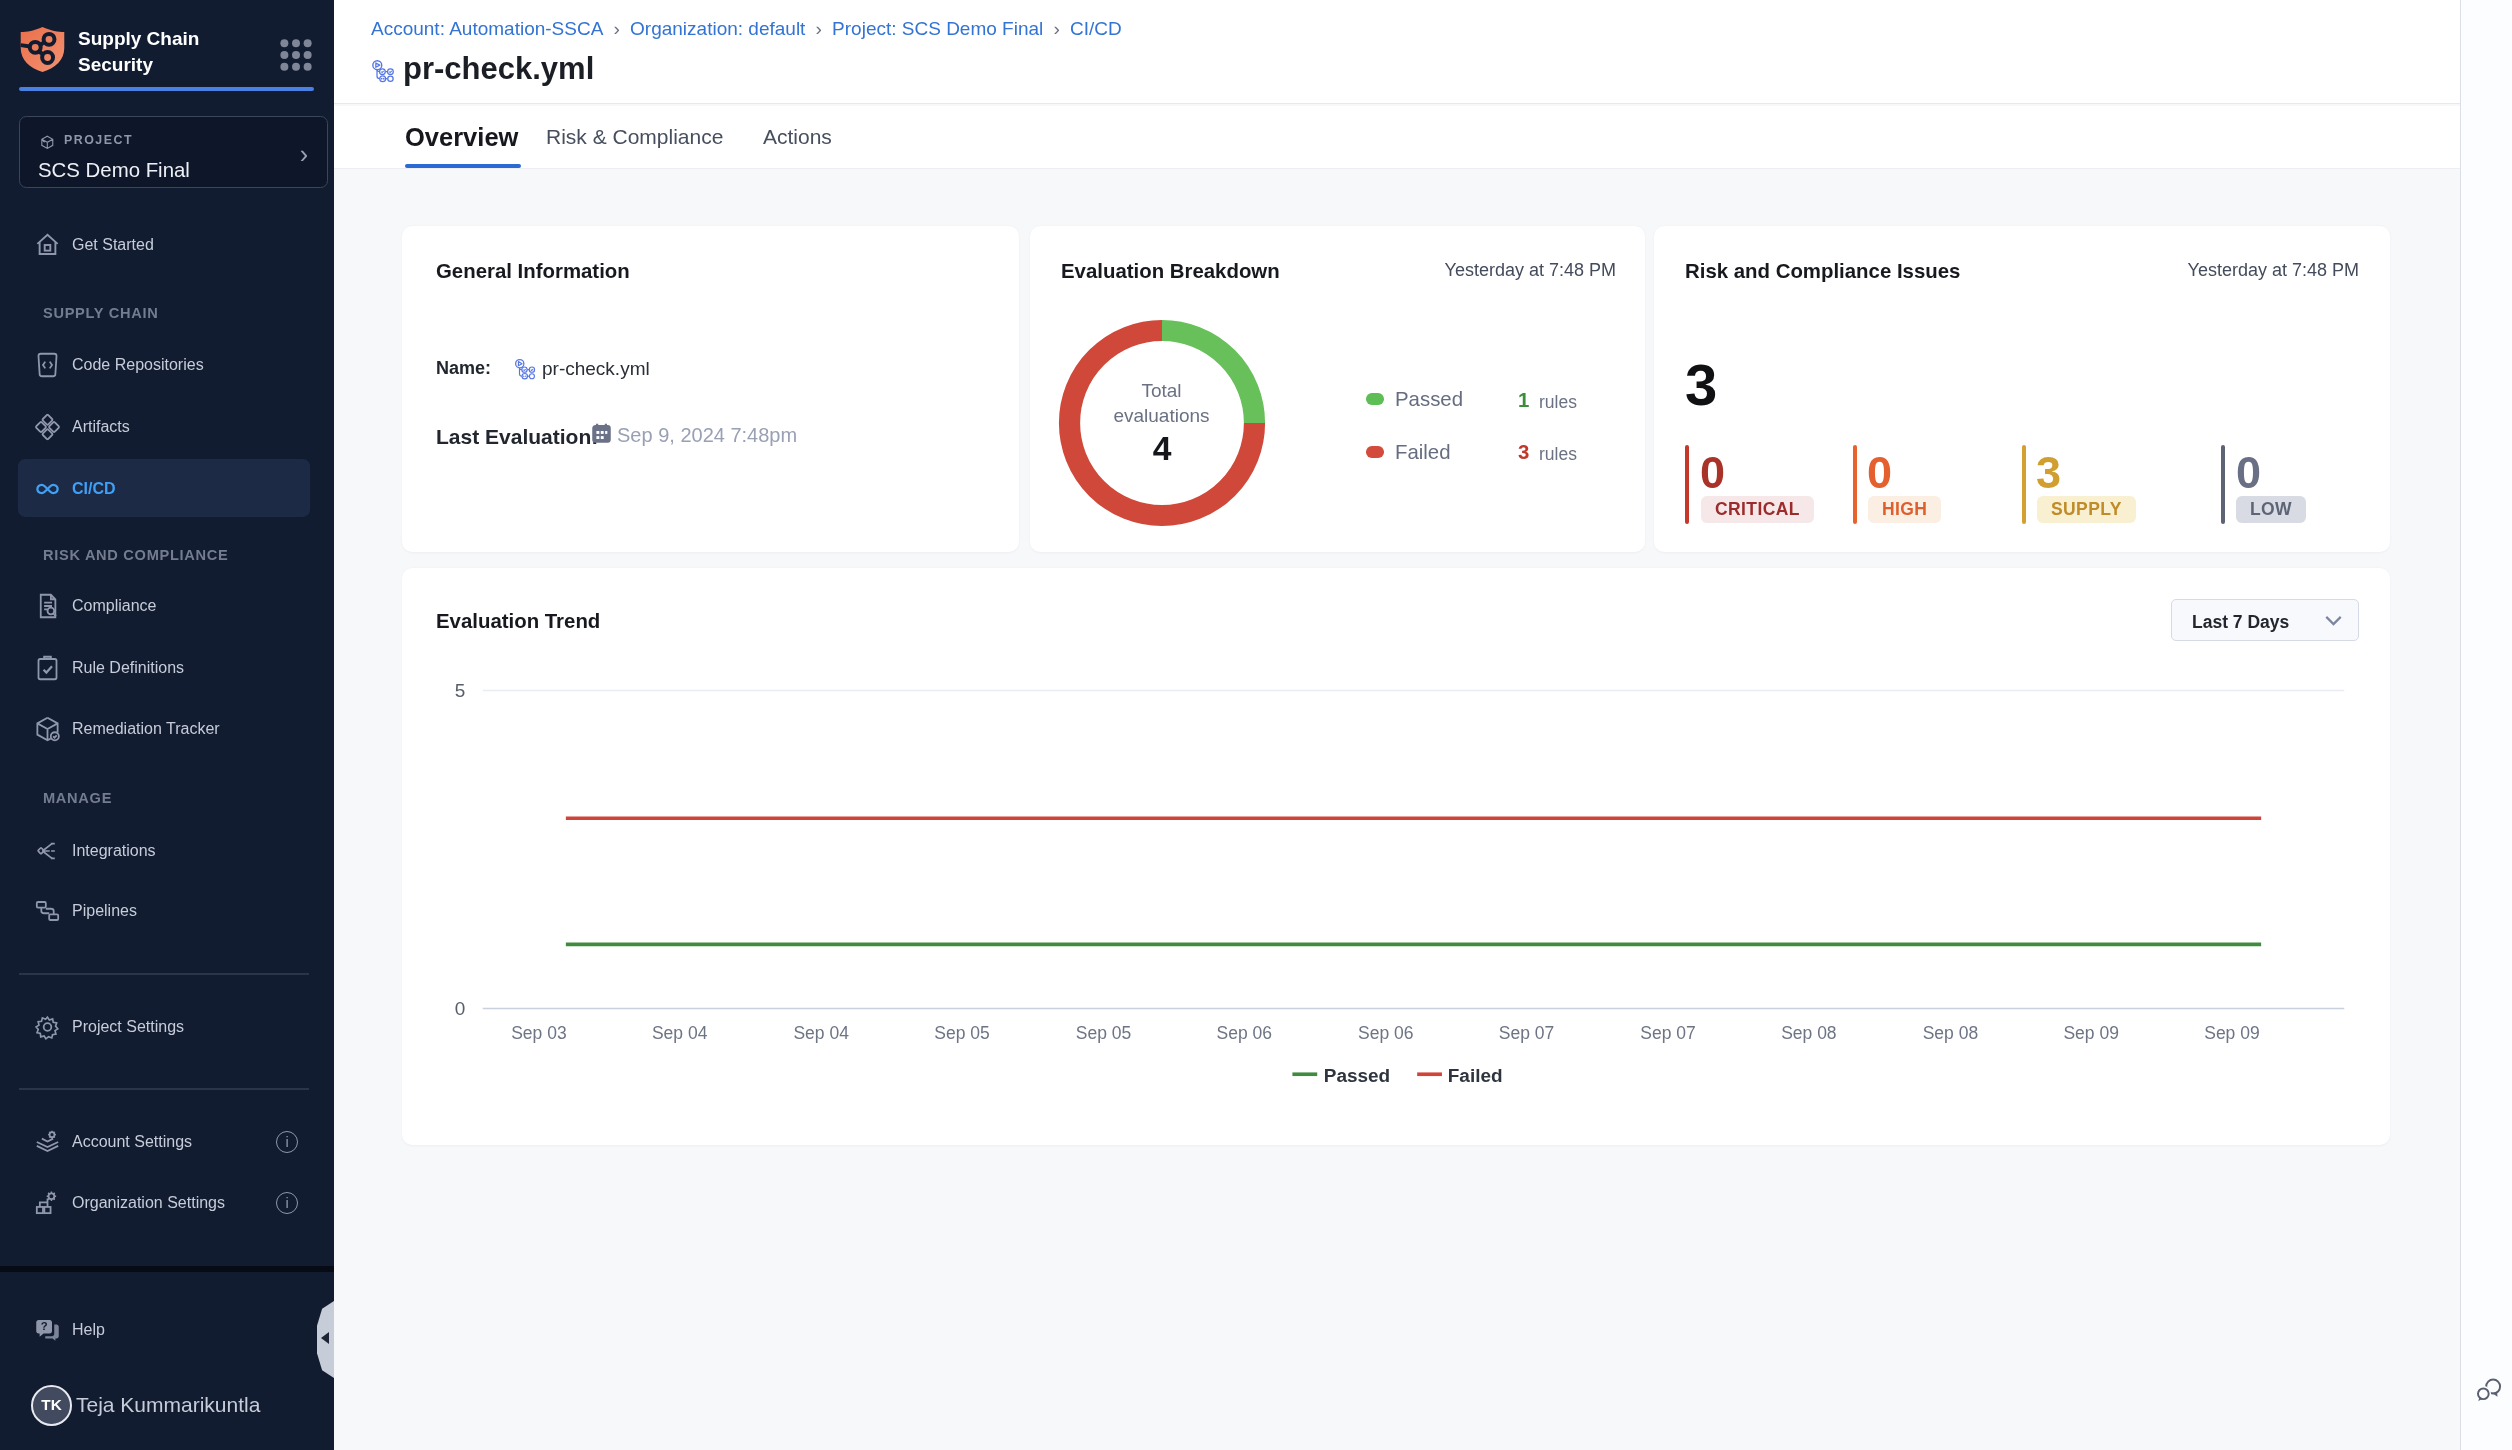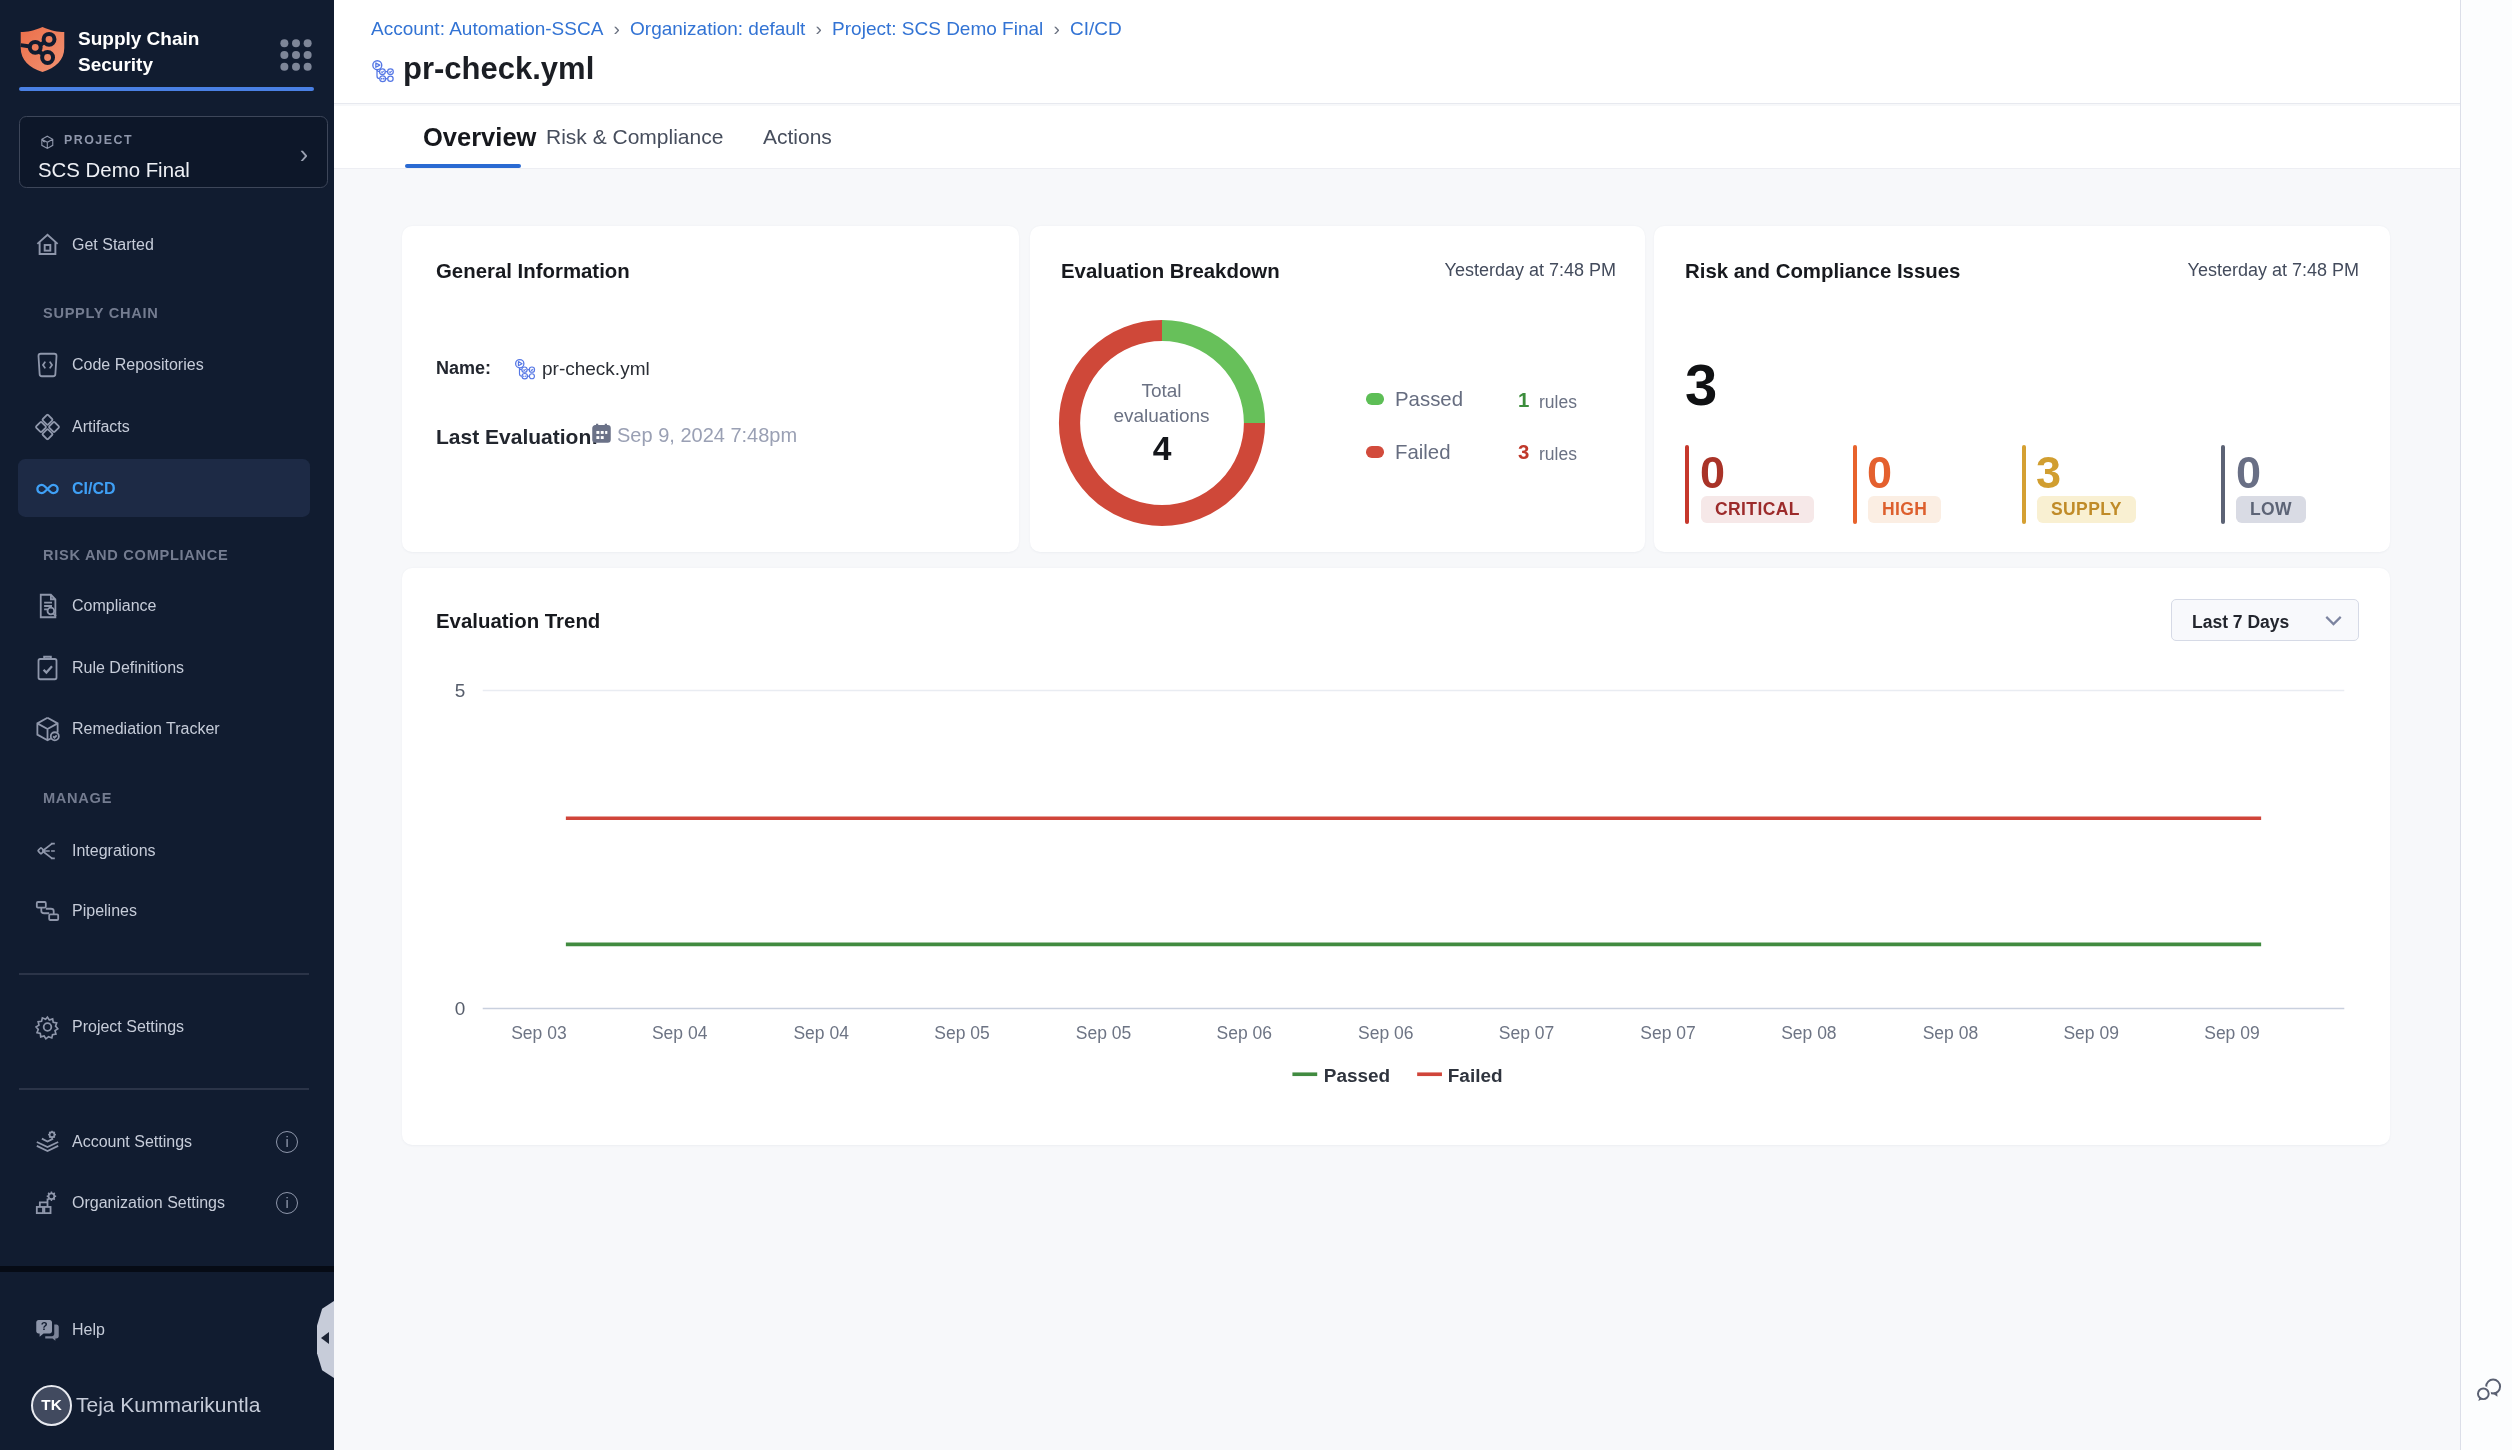--- a/index.html
+++ b/index.html
@@ -235,21 +235,21 @@
       <circle cx="28" cy="28.2" r="3.7" stroke-width="1.7"></circle>
       <path d="M21.5 28.2 L24.2 28.2" stroke-width="1.7"></path>
       <circle cx="16" cy="28.2" r="0.5" stroke-width="1.4"></circle>
         <circle cx="18.8" cy="28.2" r="0.5" stroke-width="1.4"></circle>
       <path d="M9.6 15.8 L9.6 24.6 Q9.6 28.2 13.2 28.2" stroke-width="1.7"></path>
       <path d="M9.7 16.5 Q10 18.5 13 18.5" stroke-width="1.7"></path>
     </svg>
     <div id="ptitle">pr-check.yml</div>
   </div>
   <div id="tabbar">
-    <div class="tab on" style="left:89px">Overview</div>
+    <div class="tab on" style="left:71px">Overview</div>
     <div class="tab" style="left:212px">Risk &amp; Compliance</div>
     <div class="tab" style="left:429px">Actions</div>
     <div id="underline"></div>
   </div>
 
   <div class="card" style="left:68px;top:226px;width:617px;height:326px">
     <div class="ctitle" style="left:34px;top:34px">General Information</div>
     <div style="position:absolute;left:34px;top:132px;font-size:18px;font-weight:bold;color:#22262e">Name:</div>
     <svg style="position:absolute;left:111px;top:130px" width="25" height="28" viewBox="0 0 37 38" fill="none" stroke="#5577e5">
       <circle cx="10" cy="9.6" r="6.1" stroke-width="1.9"></circle>

